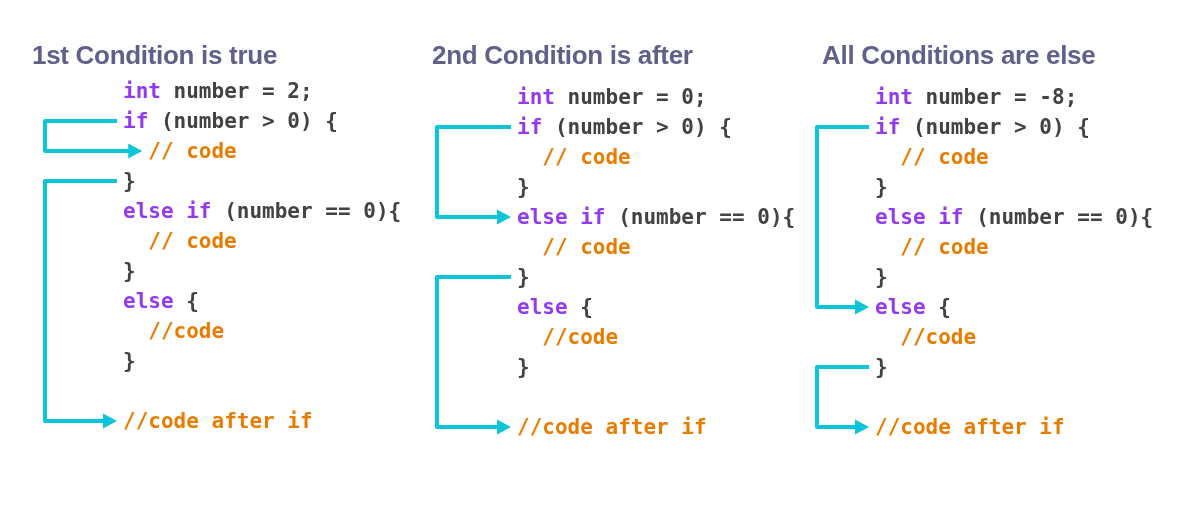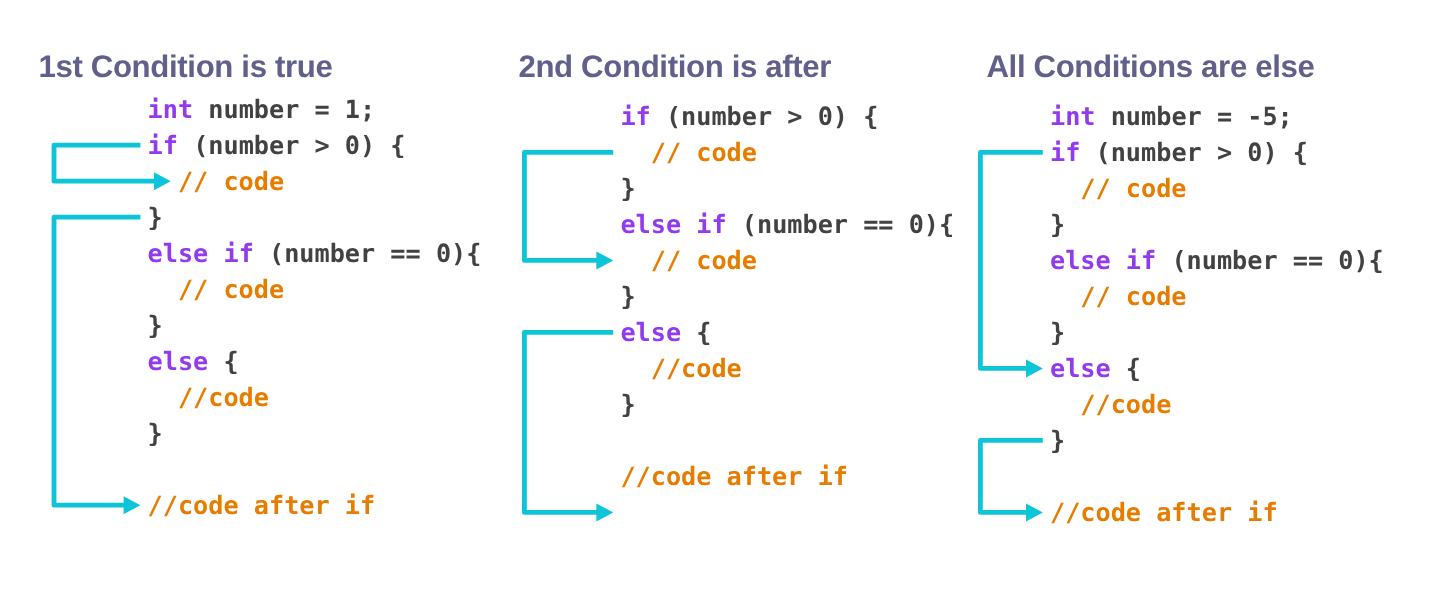--- a/index.html
+++ b/index.html
@@ -54,21 +54,21 @@
   }
 </style>
 </head>
 <body>
 
 <div id="canvas" style="background: rgb(255, 255, 255); padding-left: 12px;">
 
   <div class="panel" style="left:0px">
     <h2 class="panel-heading">1st Condition is true</h2>
     <div class="code" style="left: 123px; top: 76px;">
-        <div class="code-line" style="padding-left: 0px;"><span class="tok-keyword">int</span><span class="tok-plain"> number = 1;</span></div>
+        <div class="code-line" style="padding-left: 0px;"><span class="tok-keyword">int</span><span class="tok-plain"> number = 2;</span></div>
         <div class="code-line" style="padding-left: 0px;"><span class="tok-keyword">if</span><span class="tok-plain"> (number &gt; 0) {</span></div>
         <div class="code-line" style="padding-left: 25.28px;"><span class="tok-comment">// code</span></div>
         <div class="code-line" style="padding-left: 0px;"><span class="tok-plain">}</span></div>
         <div class="code-line" style="padding-left: 0px;"><span class="tok-keyword">else if</span><span class="tok-plain"> (number == 0){</span></div>
         <div class="code-line" style="padding-left: 25.28px;"><span class="tok-comment">// code</span></div>
         <div class="code-line" style="padding-left: 0px;"><span class="tok-plain">}</span></div>
         <div class="code-line" style="padding-left: 0px;"><span class="tok-keyword">else</span><span class="tok-plain"> {</span></div>
         <div class="code-line" style="padding-left: 25.28px;"><span class="tok-comment">//code</span></div>
         <div class="code-line" style="padding-left: 0px;"><span class="tok-plain">}</span></div>
         <div class="code-line" style="padding-left: 0px;"></div>
@@ -82,20 +82,21 @@
         <g>
           <polyline points="115,181 45,181 45,421 105,421" fill="none" stroke="#0cc5d8" stroke-width="4" stroke-linejoin="round" stroke-linecap="square"></polyline>
           <polygon points="117,421 103,413.5 103,428.5" fill="#0cc5d8"></polygon>
         </g>
       </svg>
   </div>
 
   <div class="panel" style="left:400px">
     <h2 class="panel-heading">2nd Condition is after</h2>
     <div class="code" style="left: 117px; top: 82px;">
+        <div class="code-line" style="padding-left: 0px;"><span class="tok-keyword">int</span><span class="tok-plain"> number = 0;</span></div>
         <div class="code-line" style="padding-left: 0px;"><span class="tok-keyword">if</span><span class="tok-plain"> (number &gt; 0) {</span></div>
         <div class="code-line" style="padding-left: 25.28px;"><span class="tok-comment">// code</span></div>
         <div class="code-line" style="padding-left: 0px;"><span class="tok-plain">}</span></div>
         <div class="code-line" style="padding-left: 0px;"><span class="tok-keyword">else if</span><span class="tok-plain"> (number == 0){</span></div>
         <div class="code-line" style="padding-left: 25.28px;"><span class="tok-comment">// code</span></div>
         <div class="code-line" style="padding-left: 0px;"><span class="tok-plain">}</span></div>
         <div class="code-line" style="padding-left: 0px;"><span class="tok-keyword">else</span><span class="tok-plain"> {</span></div>
         <div class="code-line" style="padding-left: 25.28px;"><span class="tok-comment">//code</span></div>
         <div class="code-line" style="padding-left: 0px;"><span class="tok-plain">}</span></div>
         <div class="code-line" style="padding-left: 0px;"></div>
@@ -109,21 +110,21 @@
         <g>
           <polyline points="109,277 37,277 37,427 99,427" fill="none" stroke="#0cc5d8" stroke-width="4" stroke-linejoin="round" stroke-linecap="square"></polyline>
           <polygon points="111,427 97,419.5 97,434.5" fill="#0cc5d8"></polygon>
         </g>
       </svg>
   </div>
 
   <div class="panel" style="left:790px">
     <h2 class="panel-heading">All Conditions are else</h2>
     <div class="code" style="left: 85px; top: 82px;">
-        <div class="code-line" style="padding-left: 0px;"><span class="tok-keyword">int</span><span class="tok-plain"> number = -5;</span></div>
+        <div class="code-line" style="padding-left: 0px;"><span class="tok-keyword">int</span><span class="tok-plain"> number = -8;</span></div>
         <div class="code-line" style="padding-left: 0px;"><span class="tok-keyword">if</span><span class="tok-plain"> (number &gt; 0) {</span></div>
         <div class="code-line" style="padding-left: 25.28px;"><span class="tok-comment">// code</span></div>
         <div class="code-line" style="padding-left: 0px;"><span class="tok-plain">}</span></div>
         <div class="code-line" style="padding-left: 0px;"><span class="tok-keyword">else if</span><span class="tok-plain"> (number == 0){</span></div>
         <div class="code-line" style="padding-left: 25.28px;"><span class="tok-comment">// code</span></div>
         <div class="code-line" style="padding-left: 0px;"><span class="tok-plain">}</span></div>
         <div class="code-line" style="padding-left: 0px;"><span class="tok-keyword">else</span><span class="tok-plain"> {</span></div>
         <div class="code-line" style="padding-left: 25.28px;"><span class="tok-comment">//code</span></div>
         <div class="code-line" style="padding-left: 0px;"><span class="tok-plain">}</span></div>
         <div class="code-line" style="padding-left: 0px;"></div>

